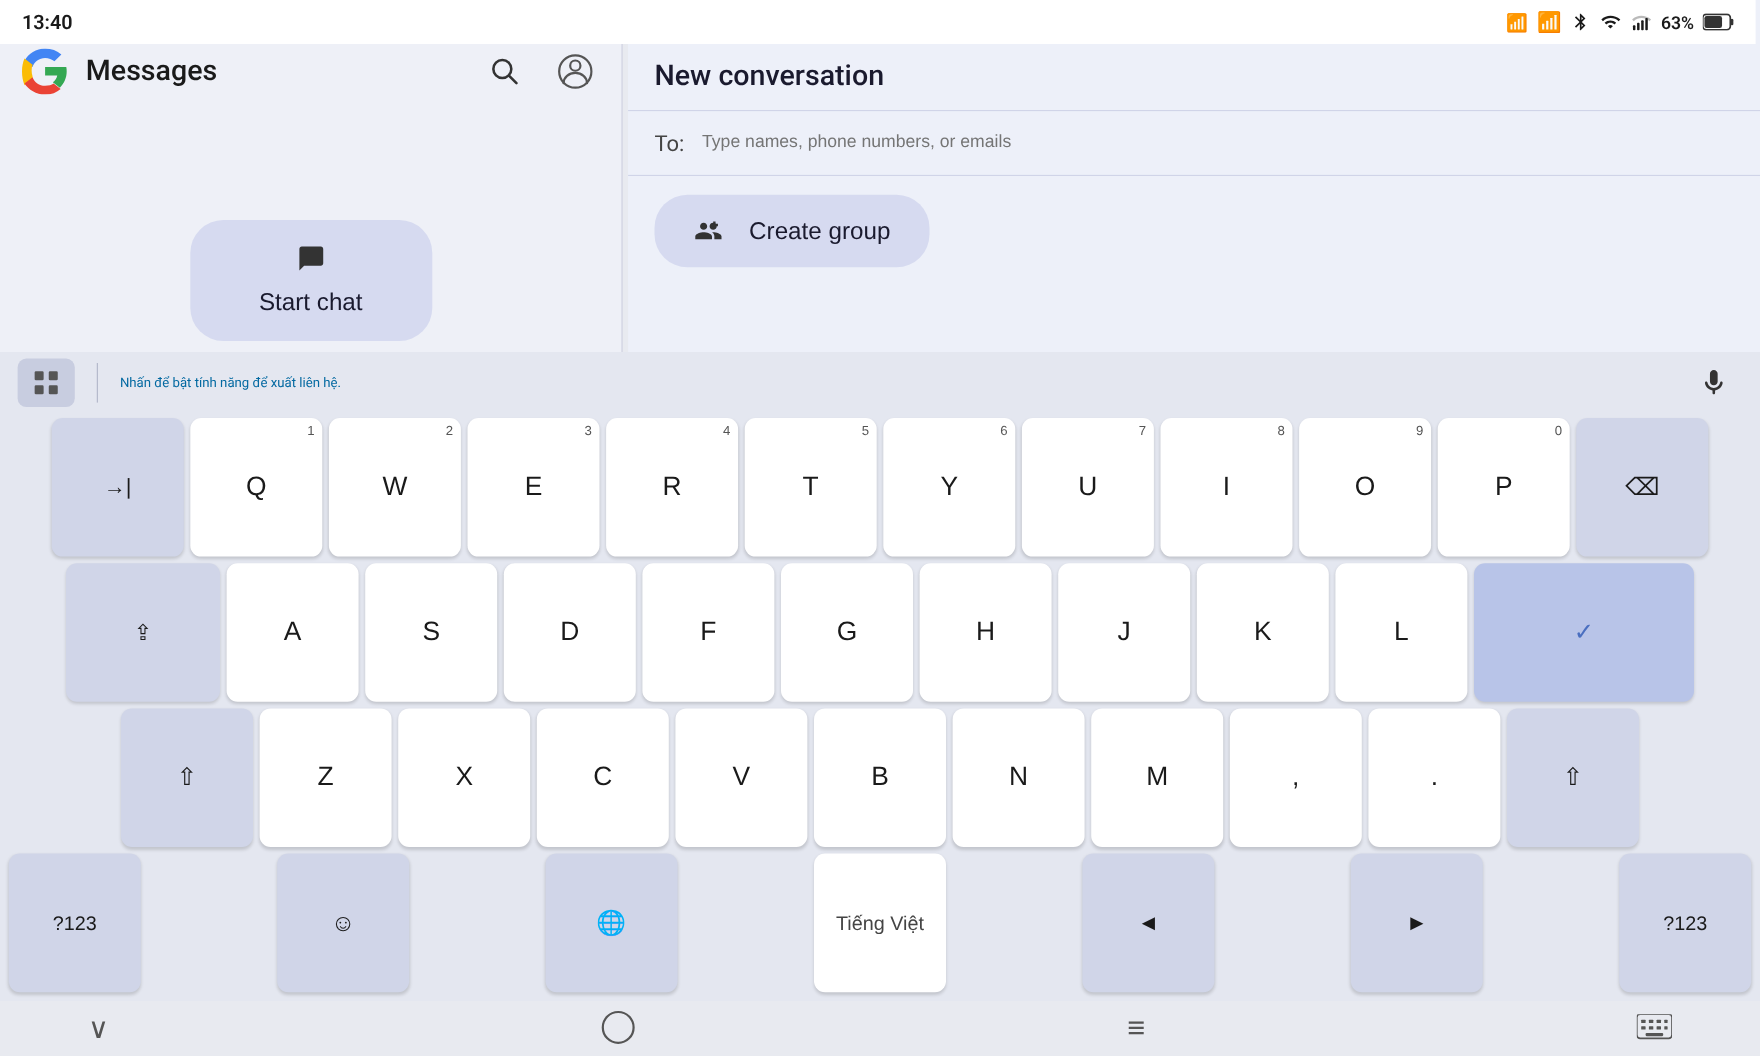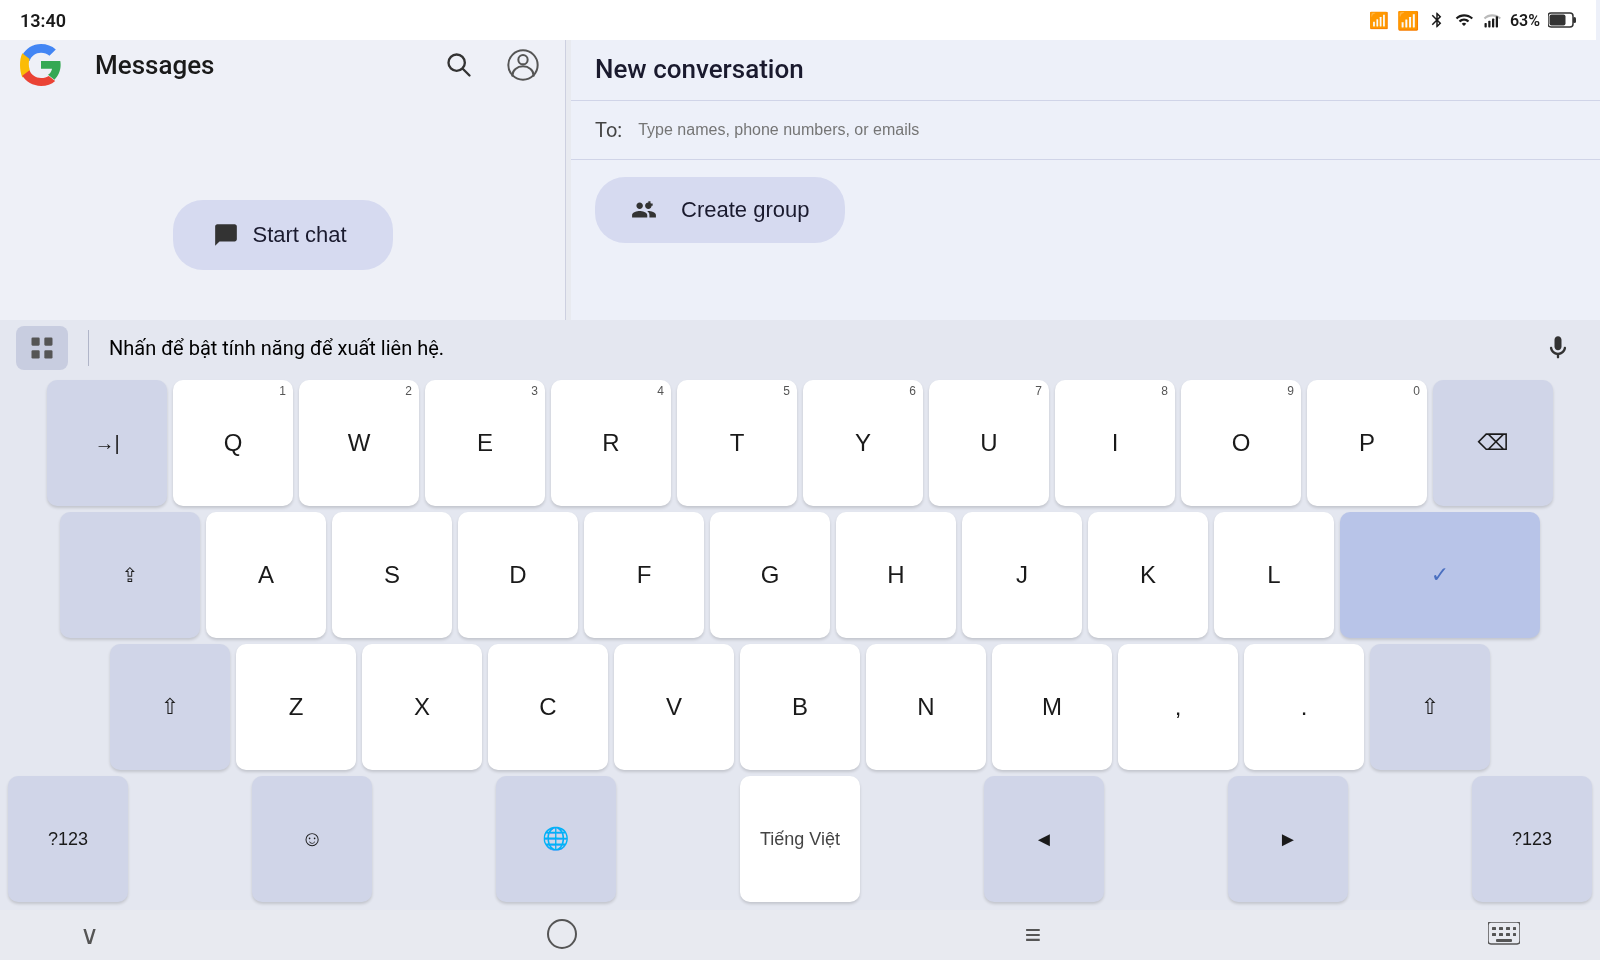--- a/index.html
+++ b/index.html
@@ -47,21 +47,21 @@
       display: flex;
       flex-direction: column;
     }
 
     .app-header {
       height: 100px;
       background: #eef0f7;
       display: flex;
       align-items: center;
       padding: 40px 20px 10px 20px;
-      gap: 33px;
+      gap: 16px;
     }
 
     .google-logo {
       width: 42px;
       height: 42px;
       flex-shrink: 0;
     }
 
     .app-title {
       font-size: 26px;
@@ -103,20 +103,21 @@
       border-radius: 30px;
       padding: 22px 40px;
       font-size: 22px;
       font-weight: 500;
       color: #1a1a2e;
       cursor: pointer;
       display: flex;
       align-items: center;
       gap: 14px;
       min-width: 220px;
+      flex-direction: column;
     }
 
     
     .right-panel {
       position: absolute;
       top: 0; left: 571px;
       width: 1035px;
       height: 335px;
       background: #edf0f9;
       display: flex;
@@ -237,22 +238,22 @@
     }
 
     .kb-divider {
       width: 1px;
       height: 36px;
       background: #b0b5c8;
       margin: 0 12px;
     }
 
     .kb-suggest-text {
-      font-size: 20px;
-      color: #000000;
+      font-size: 12px;
+      color: #0369a1;
     }
 
     .kb-mic-btn {
       width: 52px;
       height: 44px;
       background: transparent;
       border: none;
       cursor: pointer;
       display: flex;
       align-items: center;

